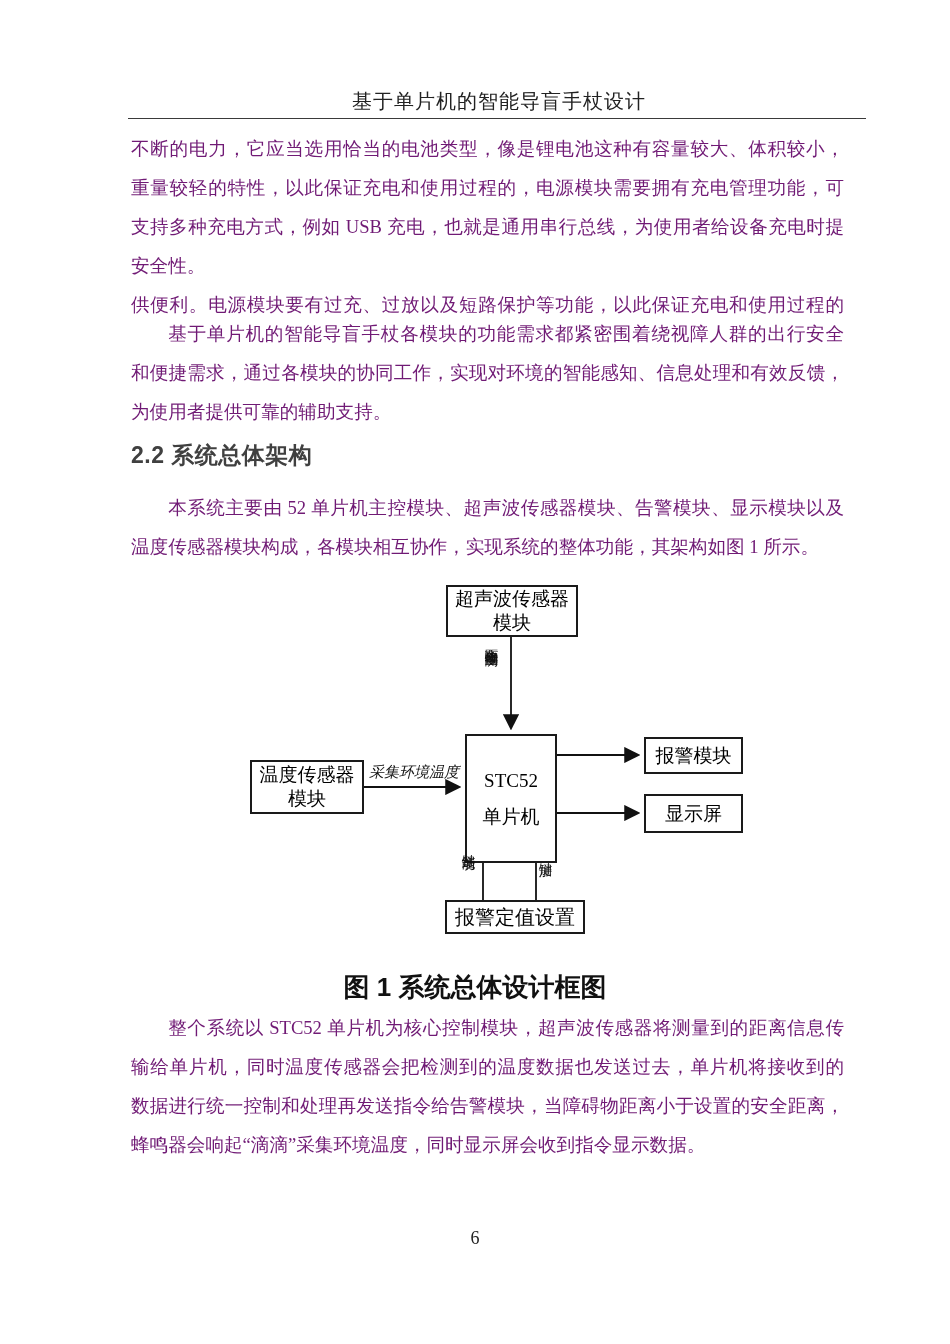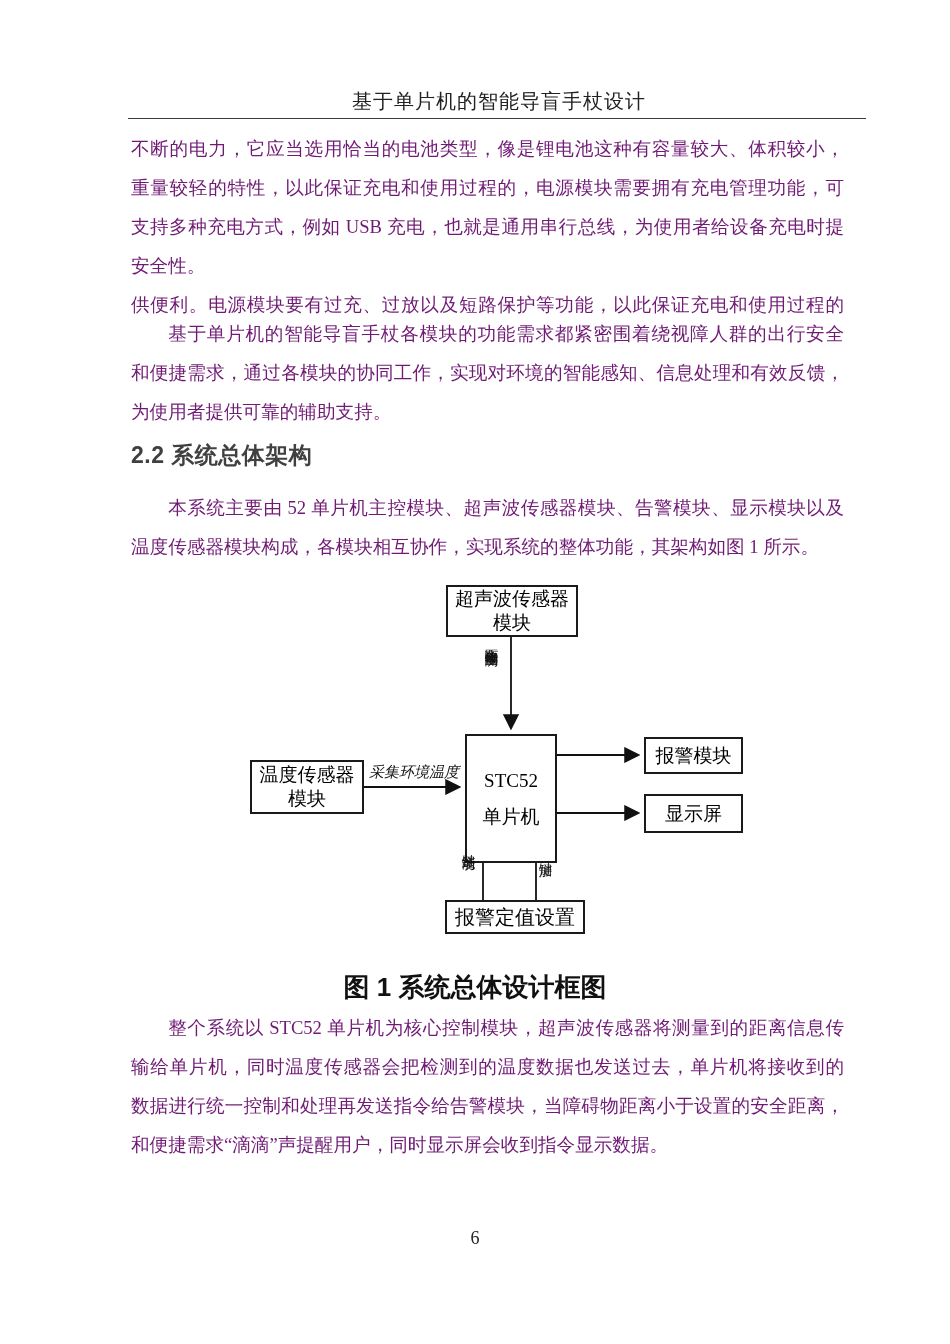--- a/index.html
+++ b/index.html
@@ -124,18 +124,18 @@
     <div class="vlabel" id="label-func">功能键</div>
     <div class="vlabel" id="label-add">加键</div>
   </div>
 
   <div class="figure-caption">图 1 系统总体设计框图</div>
 
   <div class="para" id="p4">
     <div class="line ind">整个系统以 STC52 单片机为核心控制模块，超声波传感器将测量到的距离信息传</div>
     <div class="line">输给单片机，同时温度传感器会把检测到的温度数据也发送过去，单片机将接收到的</div>
     <div class="line">数据进行统一控制和处理再发送指令给告警模块，当障碍物距离小于设置的安全距离，</div>
-    <div class="line end">和便捷需求“滴滴”声提醒用户，同时显示屏会收到指令显示数据。</div>
+    <div class="line end">蜂鸣器会响起“滴滴”采集环境温度，同时显示屏会收到指令显示数据。</div>
   </div>
 
   <div class="page-number">6</div>
 
 </div>
 
 </body></html>

